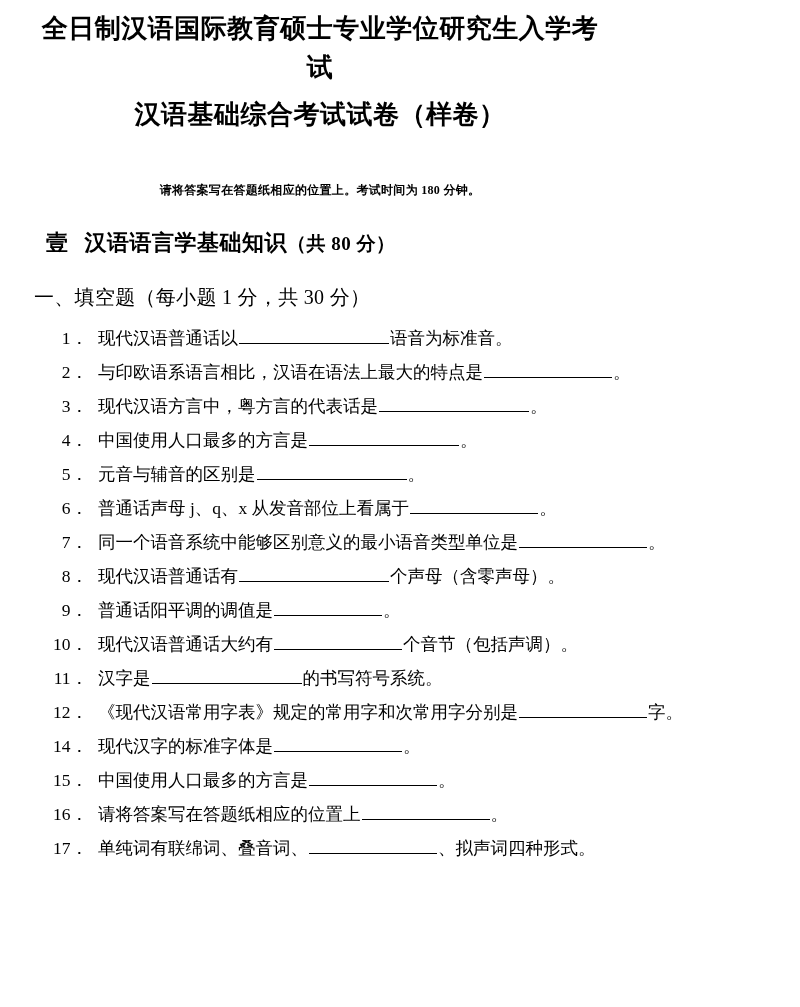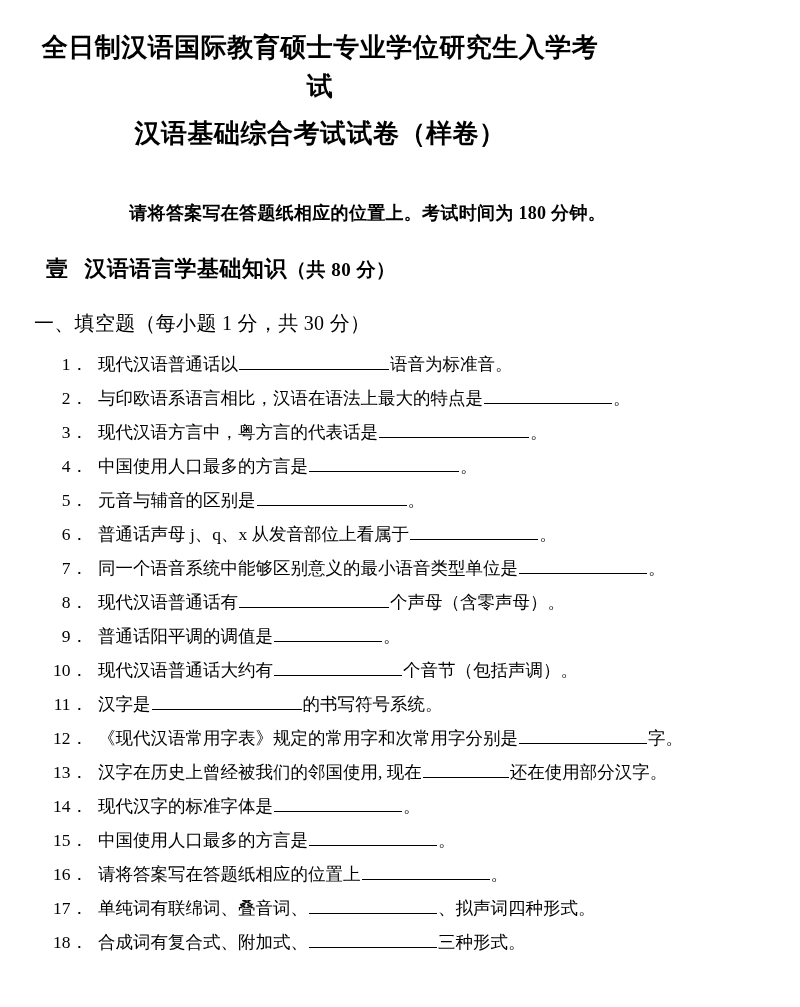--- a/index.html
+++ b/index.html
@@ -11,37 +11,37 @@
     width: 800px;
     height: 1007px;
     font-family: "Liberation Serif", "DejaVu Serif", serif;
     color: #000000;
     overflow: hidden;
   }
   .page {
     width: 640px;
     height: 1007px;
     box-sizing: border-box;
-    padding: 22px 34px 0 34px;
+    padding: 3px 34px 0 34px;
     position: relative;
   }
   .title-1, .title-2 {
     text-align: center;
     font-weight: bold;
     font-size: 26px;
     letter-spacing: 0.5px;
     line-height: 1.5;
   }
   .title-1 { margin-top: 6px; }
   .title-2 { margin-top: 8px; }
 
   .instruction {
-    text-align: right;
+    text-align: center;
     font-weight: bold;
-    font-size: 18px;
+    font-size: 12px;
     margin-top: 48px;
     letter-spacing: 0.3px;
   }
 
   .section-head {
     font-weight: bold;
     font-size: 22px;
     margin-top: 29px;
     margin-left: 12px;
     letter-spacing: 0.5px;
@@ -116,21 +116,19 @@
       <li class="qitem"><span class="qnum">3．</span><span>现代汉语方言中，粤方言的代表话是</span><span class="blank b-xl"></span><span>。</span></li>
       <li class="qitem"><span class="qnum">4．</span><span>中国使用人口最多的方言是</span><span class="blank b-xl"></span><span>。</span></li>
       <li class="qitem"><span class="qnum">5．</span><span>元音与辅音的区别是</span><span class="blank b-xl"></span><span>。</span></li>
       <li class="qitem"><span class="qnum">6．</span><span>普通话声母 j、q、x 从发音部位上看属于</span><span class="blank b-lg"></span><span>。</span></li>
       <li class="qitem"><span class="qnum">7．</span><span>同一个语音系统中能够区别意义的最小语音类型单位是</span><span class="blank b-lg"></span><span>。</span></li>
       <li class="qitem"><span class="qnum">8．</span><span>现代汉语普通话有</span><span class="blank b-xl"></span><span>个声母（含零声母）。</span></li>
       <li class="qitem"><span class="qnum">9．</span><span>普通话阳平调的调值是</span><span class="blank b-md"></span><span>。</span></li>
       <li class="qitem"><span class="qnum">10．</span><span>现代汉语普通话大约有</span><span class="blank b-lg"></span><span>个音节（包括声调）。</span></li>
       <li class="qitem"><span class="qnum">11．</span><span>汉字是</span><span class="blank b-xl"></span><span>的书写符号系统。</span></li>
       <li class="qitem"><span class="qnum">12．</span><span>《现代汉语常用字表》规定的常用字和次常用字分别是</span><span class="blank b-lg"></span><span>字。</span></li>
-      <li class="qitem"><span class="qnum">13．</span><span>汉字在历史上曾经被我们的邻国使用, 现在</span><span class="blank b-sm"></span><span>还在使用部分汉字。</span></li>
       <li class="qitem"><span class="qnum">14．</span><span>现代汉字的标准字体是</span><span class="blank b-lg"></span><span>。</span></li>
       <li class="qitem"><span class="qnum">15．</span><span>中国使用人口最多的方言是</span><span class="blank b-lg"></span><span>。</span></li>
       <li class="qitem"><span class="qnum">16．</span><span>请将答案写在答题纸相应的位置上</span><span class="blank b-lg"></span><span>。</span></li>
       <li class="qitem"><span class="qnum">17．</span><span>单纯词有联绵词、叠音词、</span><span class="blank b-lg"></span><span>、拟声词四种形式。</span></li>
-      <li class="qitem"><span class="qnum">18．</span><span>合成词有复合式、附加式、</span><span class="blank b-lg"></span><span>三种形式。</span></li>
     </ol>
 
 </div>
 
 </body></html>

